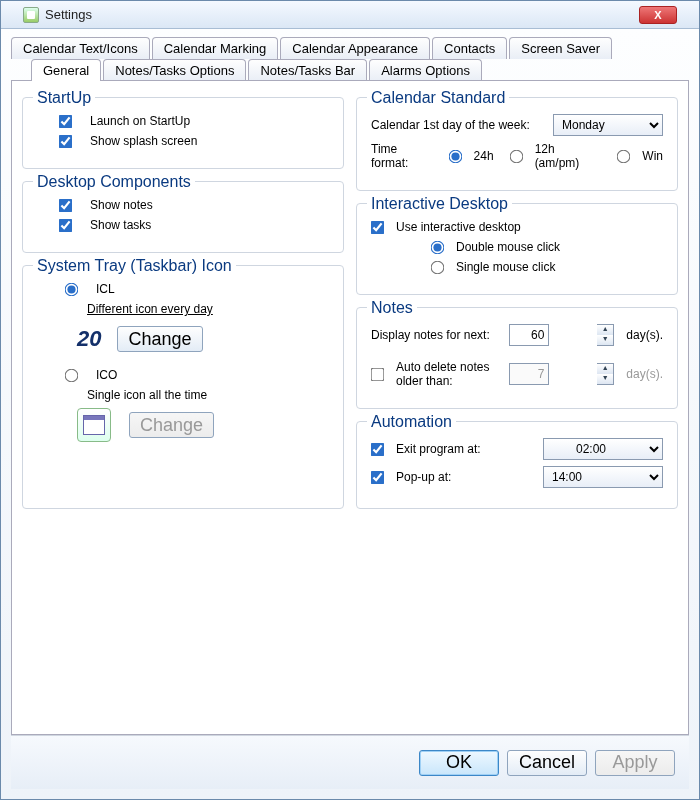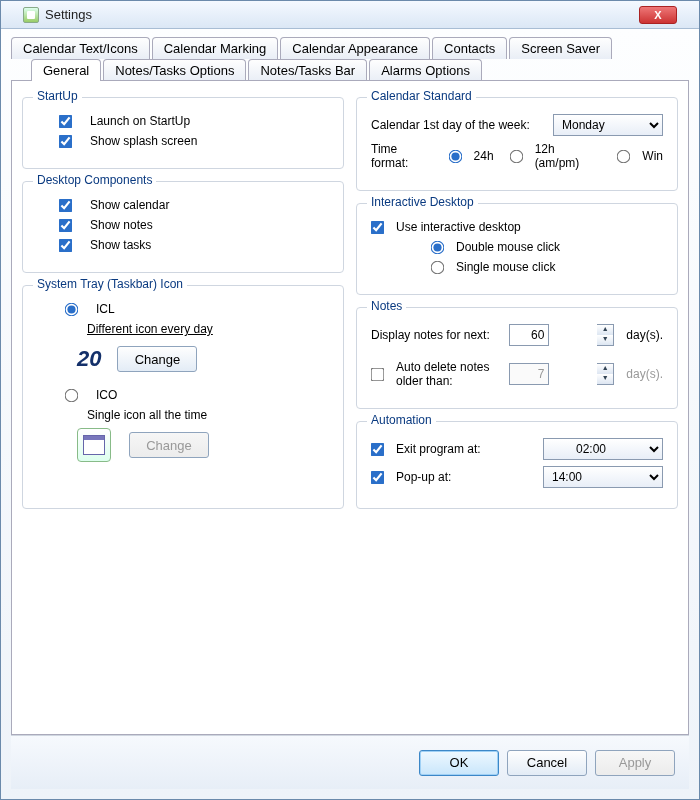--- a/index.html
+++ b/index.html
@@ -11,31 +11,31 @@
 .titlebar .title { flex: 1; color: #222; font-size: 13px; }
 .titlebar .close { width: 38px; height: 18px; background: linear-gradient(#e77,#c33); border: 1px solid #a22; border-radius: 3px; display:flex; align-items:center; justify-content:center; color:#fff; font-weight:bold; font-size: 11px; cursor: pointer; }
 .content { flex: 1; padding: 8px 10px 10px 10px; background: linear-gradient(#fdfeff,#eef3f9); display:flex; flex-direction:column; }
 .tabrow { display: flex; }
 .tab { border: 1px solid #aab; background: linear-gradient(#fefefe,#e9eef6); padding: 3px 11px; border-bottom: none; border-top-left-radius: 4px; border-top-right-radius: 4px; margin-right: 2px; cursor: pointer; white-space: nowrap; font-size: 13px; }
 .tab.active { background: #fff; position: relative; z-index: 2; }
 .tabpage { border: 1px solid #aab; background: #fff; flex: 1; padding: 10px 10px; position: relative; margin-top: -1px; }
 .cols { display: flex; gap: 12px; }
 .col { flex: 1; display: flex; flex-direction: column; gap: 6px; }
 .group { border: 1px solid #cfd6e0; border-radius: 4px; padding: 10px 14px 14px 14px; position: relative; margin-top: 6px; }
-.group-title { position: absolute; top: -9px; left: 10px; background: #fff; padding: 0 4px; color: #0a3a80; font-size: 12px; }
+.group-title { position: absolute; top: -9px; left: 10px; background: #fff; padding: 0 4px; color: #0a3a80; font-size: 16px; }
 .row { display: flex; align-items: center; gap: 6px; margin: 6px 0; }
 .indent { margin-left: 22px; gap: 12px; }
 label { cursor: pointer; }
 input[type=checkbox], input[type=radio] { margin-right: 6px; accent-color: #2a6fc9; transform: scale(1.05); }
 select { border: 1px solid #8a9ab0; background: linear-gradient(#fff,#e8eef7); height: 22px; padding: 1px 4px; font-family: inherit; font-size: 12px; }
 .spin { display: inline-flex; gap: 48px; }
 .spin input { width: 40px; height: 22px; border: 1px solid #8a9ab0; text-align: right; padding-right: 4px; font-family: inherit; font-size: 12px; }
 .spin .btns { display: flex; flex-direction: column; border: 1px solid #8a9ab0; border-left: none; }
 .spin .btns div { width: 16px; height: 10px; font-size: 7px; line-height: 8px; text-align: center; background: linear-gradient(#fff,#dde6f2); cursor: pointer; color:#345; }
-.btn { min-width: 80px; height: 26px; border: 1px solid #8fa4bd; background: linear-gradient(#fefefe,#e3ecf6); border-radius: 3px; cursor: pointer; font-family: inherit; font-size: 13px; padding: 0 10px; }
+.btn { min-width: 80px; height: 26px; border: 1px solid #8fa4bd; background: linear-gradient(#fefefe,#e3ecf6); border-radius: 3px; cursor: pointer; font-family: inherit; font-size: 18px; padding: 0 10px; }
 .btn:disabled { color: #999; cursor: default; background: linear-gradient(#f6f6f6,#ececec); }
 .btn.primary { border: 1px solid #3c87c7; box-shadow: inset 0 0 0 1px #9fd0f5; background: linear-gradient(#eef8ff,#c9e6fb); }
 .bigicon { display:inline-flex; flex-direction:column; align-items:center; font-size: 22px; font-weight: bold; font-style: italic; color: #14306a; margin: 4px 10px 4px 34px; }
 .calicon { width:34px; height:34px; border:1px solid #8b8; background:linear-gradient(#fff,#dfe); border-radius:4px; display:inline-flex; align-items:center; justify-content:center; margin-left: 34px; margin-right: 12px; position:relative; }
 .calicon::before { content:""; width:20px; height:18px; background:#fff; border:1px solid #66a; }
 .calicon::after { content:""; position:absolute; top:7px; width:20px; height:4px; background:#77b; }
 .disabled-text { color: #999; }
 .footer { height: 54px; border-top: 1px solid #cfd6e0; display: flex; justify-content: flex-end; align-items: center; gap: 8px; padding: 0 14px; background: linear-gradient(#f6f9fd,#e7eef7); }
 </style>
 </head>
@@ -74,24 +74,20 @@
               <label>Launch on StartUp</label>
             </div>
             <div class="row indent">
               <input type="checkbox" checked="" style="">
               <label>Show splash screen</label>
             </div>
           </div>
 
           <div class="group">
             <span class="group-title">Desktop Components</span>
-            <div class="row indent">
-              <input type="checkbox" checked="" style="">
-              <label>Show calendar</label>
-            </div>
             <div class="row indent">
               <input type="checkbox" checked="" style="">
               <label>Show notes</label>
             </div>
             <div class="row indent">
               <input type="checkbox" checked="" style="">
               <label>Show tasks</label>
             </div>
           </div>
 

